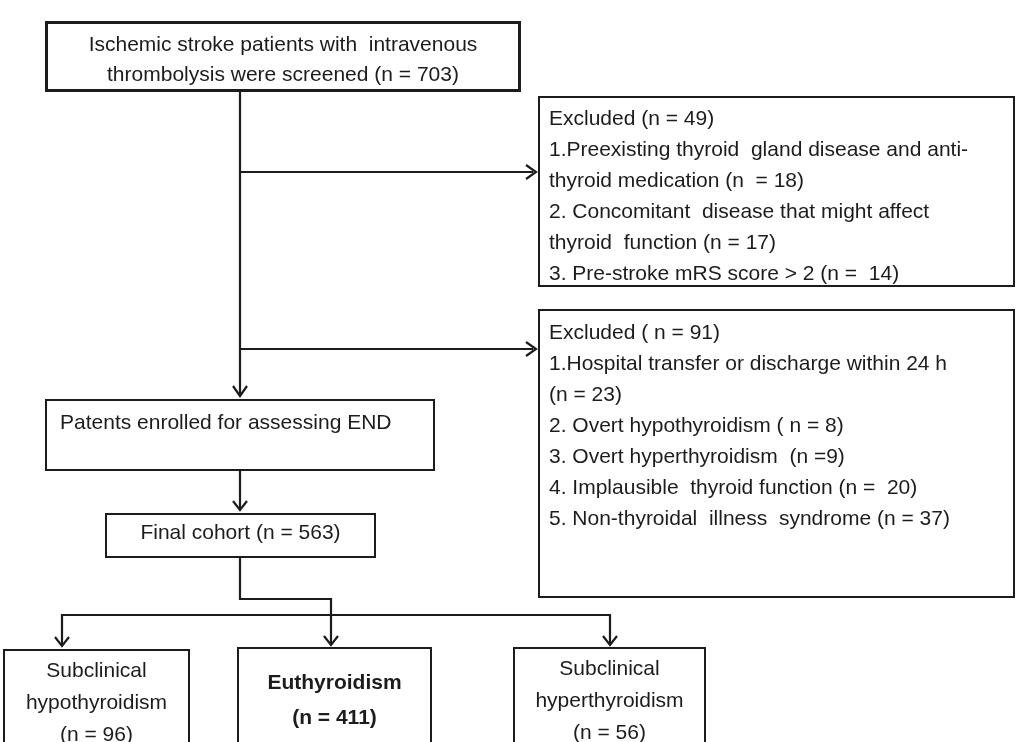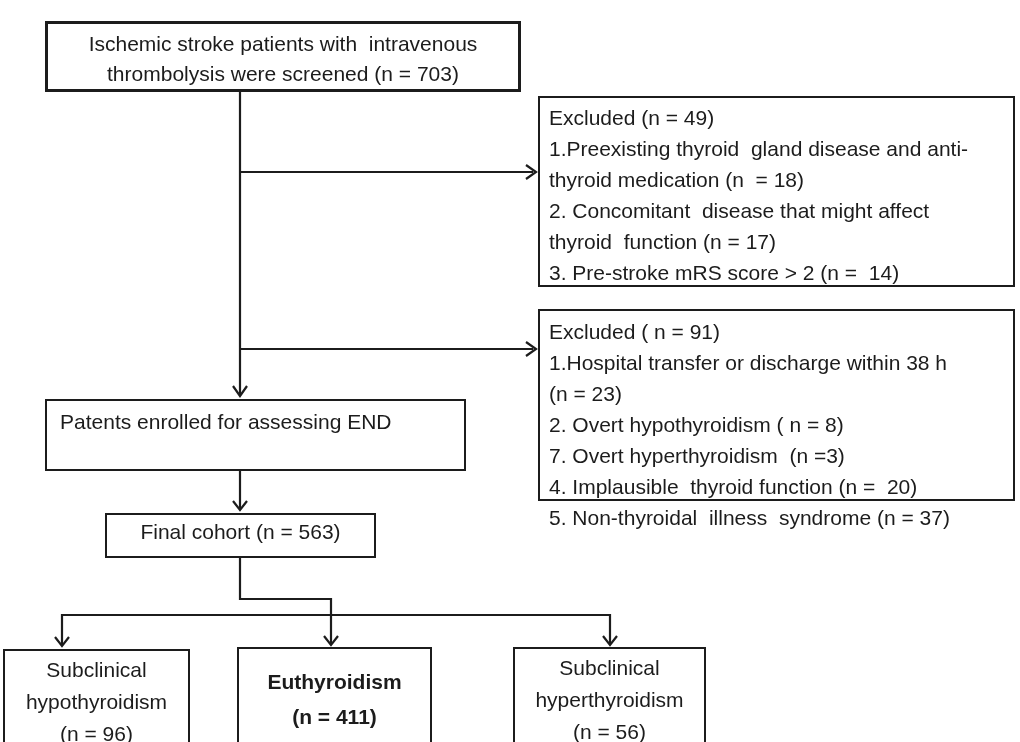--- a/index.html
+++ b/index.html
@@ -38,26 +38,26 @@
     padding-top: 5px;
     line-height: 30px;
     text-align: center;
   }
   #excluded-box-1 {
     left: 538px; top: 80px; width: 477px; height: 191px;
     padding: 4px 21px 0 9px;
     line-height: 31px;
   }
   #excluded-box-2 {
-    left: 538px; top: 293px; width: 477px; height: 192px;
+    left: 538px; top: 293px; width: 477px; height: 289px;
     padding: 5px 4px 0 9px;
     line-height: 31px;
   }
   #enrolled-box {
-    left: 45px; top: 383px; width: 421px; height: 72px;
+    left: 45px; top: 383px; width: 390px; height: 72px;
     padding: 5px 16px 0 13px;
     line-height: 31px;
   }
   #final-cohort-box {
     left: 105px; top: 497px; width: 271px; height: 45px;
     text-align: center;
     line-height: 33px;
   }
   #subclinical-hypothyroidism-box {
     left: 3px; top: 633px; width: 187px; height: 104px;
@@ -109,24 +109,24 @@
     <div class="line">Excluded (n = 49)</div>
     <div class="line">1.Preexisting thyroid  gland disease and anti-</div>
     <div class="line">thyroid medication (n  = 18)</div>
     <div class="line">2. Concomitant  disease that might affect</div>
     <div class="line">thyroid  function (n = 17)</div>
     <div class="line">3. Pre-stroke mRS score &gt; 2 (n =  14)</div>
   </div>
 
   <div class="box" id="excluded-box-2">
     <div class="line">Excluded ( n = 91)</div>
-    <div class="line">1.Hospital transfer or discharge within 38 h</div>
+    <div class="line">1.Hospital transfer or discharge within 24 h</div>
     <div class="line">(n = 23)</div>
     <div class="line">2. Overt hypothyroidism ( n = 8)</div>
-    <div class="line">7. Overt hyperthyroidism  (n =3)</div>
+    <div class="line">3. Overt hyperthyroidism  (n =9)</div>
     <div class="line">4. Implausible  thyroid function (n =  20)</div>
     <div class="line">5. Non-thyroidal  illness  syndrome (n = 37)</div>
   </div>
 
   <div class="box" id="enrolled-box">
     <div class="line">Patents enrolled for assessing END</div>
   </div>
 
   <div class="box" id="final-cohort-box">
     <div class="line">Final cohort (n = 563)</div>

